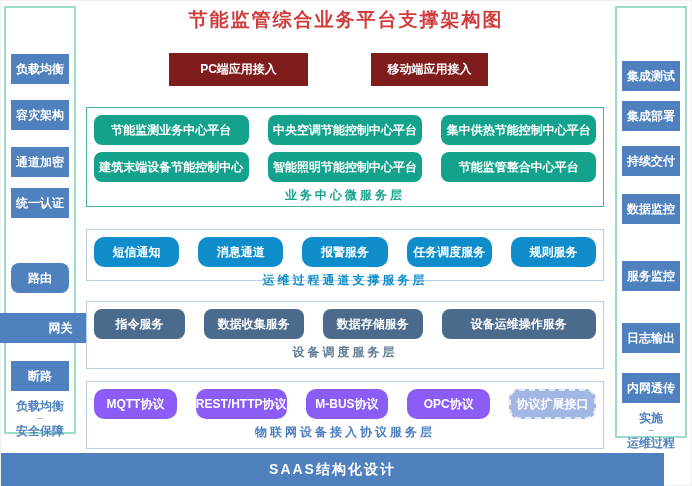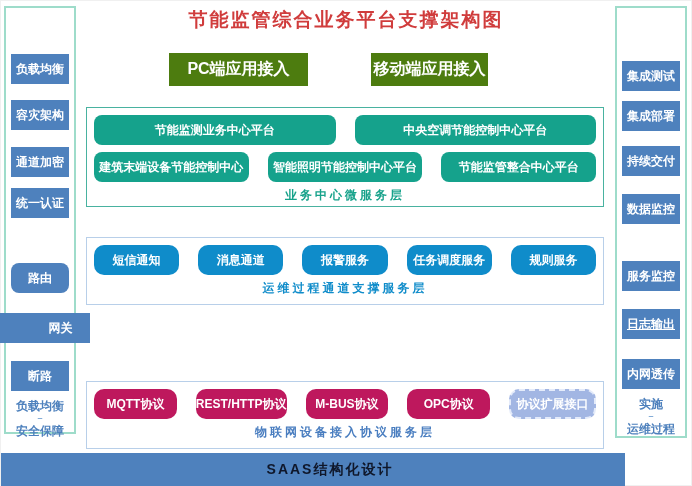--- a/index.html
+++ b/index.html
@@ -33,78 +33,78 @@
   .left .sb-btn:nth-child(3){margin-top:17px;}
   .left .sb-btn:nth-child(4){margin-top:11px;text-align:right;}
   .left .sb-btn:nth-child(5){margin-top:45px;border-radius:8px;}
   .left .sb-btn:nth-child(6){margin-top:20px;padding-left:41px;}
   .left .sb-btn:nth-child(7){margin-top:18px;}
   .right .sb-btn:nth-child(1){margin-top:53px;}
   .right .sb-btn:nth-child(2){margin-top:10px;}
   .right .sb-btn:nth-child(3){margin-top:15px;}
   .right .sb-btn:nth-child(4){margin-top:18px;}
   .right .sb-btn:nth-child(5){margin-top:37px;}
-  .right .sb-btn:nth-child(6){margin-top:18px;text-decoration:underline;}
+  .right .sb-btn:nth-child(6){margin-top:32px;}
   .right .sb-btn:nth-child(7){margin-top:20px;}
   .sb-footer{
     margin-top:7px;text-align:center;color:#4e81bd;
     font-size:12px;font-weight:bold;line-height:1.35;white-space:nowrap;
   }
   .sb-dash{display:block;font-size:9px;color:#7ba6d4;line-height:1;}
 
   
   .access{position:absolute;left:85px;top:52px;width:518px;height:33px;}
   .ac-btn{
-    position:absolute;height:33px;background:#4d7c0f;color:#fff;
+    position:absolute;height:33px;background:#7f1d1d;color:#fff;
     display:flex;align-items:center;justify-content:center;
-    font-size:16px;font-weight:bold;
+    font-size:12px;font-weight:bold;
   }
   .ac-pc{left:83px;width:139px;}
   .ac-mobile{left:285px;width:117px;}
 
   
   .layer{
     position:absolute;left:85px;width:518px;box-sizing:border-box;
     background:#ffffff;border:1px solid #b8cfe9;
     display:flex;flex-direction:column;
   }
   .layer-business{top:106px;height:100px;border-color:#49b2a0;}
-  .layer-channel{top:236px;height:68px;}
+  .layer-channel{top:228px;height:52px;}
   .layer-device{top:300px;height:68px;}
   .layer-protocol{top:380px;height:68px;}
 
   .btn-row{display:flex;gap:19px;padding:7px 7px 0 7px;text-align:center;}
   .node{
     flex:1;height:30px;color:#fff;border-radius:8px;box-sizing:border-box;
     display:flex;align-items:center;justify-content:center;
     font-size:12px;font-weight:bold;white-space:nowrap;
   }
   .g-btn{background:#15a28c;}
   .b-btn{background:#0f8cca;border-radius:10px;}
   .s-btn{background:#4b6b8d;}
-  .p-btn{background:#be185d;border-radius:10px;}
+  .p-btn{background:#8b5cf6;border-radius:10px;}
   .p-ext{background:#a2b6e3;border:2px dashed #e4ebfa;}
   .flex-lg{flex:1.7;}
   .flex-md{flex:1.1;}
 
   .layer-label{
     text-align:center;font-size:12px;font-weight:bold;
     padding:5px 0 4px;letter-spacing:3px;
   }
   .layer-business .layer-label{color:#17a28b;}
   .layer-channel .layer-label{color:#0f8cca;}
   .layer-device .layer-label{color:#5f7a92;}
   .layer-protocol .layer-label{color:#4a7ec0;font-family:Liberation Mono, monospace;}
 
   
   .footer-bar{
-    position:absolute;left:0;top:452px;width:590px;height:33px;
-    background:#4e81bd;color:#0f172a;
+    position:absolute;left:0;top:452px;width:663px;height:33px;
+    background:#4e81bd;color:#ffffff;
     display:flex;align-items:center;justify-content:center;
-    font-size:14px;font-weight:bold;letter-spacing:2px;padding-left:34px;
+    font-size:14px;font-weight:bold;letter-spacing:2px;
   }
 </style>
 </head>
 <body>
 
 <div class="canvas">
 
   <div class="title">节能监管综合业务平台支撑架构图</div>
 
   <div class="sidebar left">
@@ -139,40 +139,50 @@
 
   <div class="access">
     <div class="ac-btn ac-pc">PC端应用接入</div>
     <div class="ac-btn ac-mobile">移动端应用接入</div>
   </div>
 
   <div class="layer layer-business">
     <div class="btn-row">
       <div class="node g-btn">节能监测业务中心平台</div>
       <div class="node g-btn">中央空调节能控制中心平台</div>
+      <div class="node g-btn">集中供热节能控制中心平台</div>
     </div>
     <div class="btn-row">
       <div class="node g-btn">建筑末端设备节能控制中心</div>
       <div class="node g-btn">智能照明节能控制中心平台</div>
       <div class="node g-btn">节能监管整合中心平台</div>
     </div>
     <div class="layer-label">业务中心微服务层</div>
   </div>
 
   <div class="layer layer-channel">
     <div class="btn-row">
       <div class="node b-btn">短信通知</div>
       <div class="node b-btn">消息通道</div>
       <div class="node b-btn">报警服务</div>
       <div class="node b-btn">任务调度服务</div>
       <div class="node b-btn">规则服务</div>
     </div>
     <div class="layer-label">运维过程通道支撑服务层</div>
   </div>
 
+  <div class="layer layer-device">
+    <div class="btn-row">
+      <div class="node s-btn">指令服务</div>
+      <div class="node s-btn flex-md">数据收集服务</div>
+      <div class="node s-btn flex-md">数据存储服务</div>
+      <div class="node s-btn flex-lg">设备运维操作服务</div>
+    </div>
+    <div class="layer-label">设备调度服务层</div>
+  </div>
 
   <div class="layer layer-protocol">
     <div class="btn-row">
       <div class="node p-btn">MQTT协议</div>
       <div class="node p-btn">REST/HTTP协议</div>
       <div class="node p-btn">M-BUS协议</div>
       <div class="node p-btn">OPC协议</div>
       <div class="node p-btn p-ext">协议扩展接口</div>
     </div>
     <div class="layer-label">物联网设备接入协议服务层</div>

